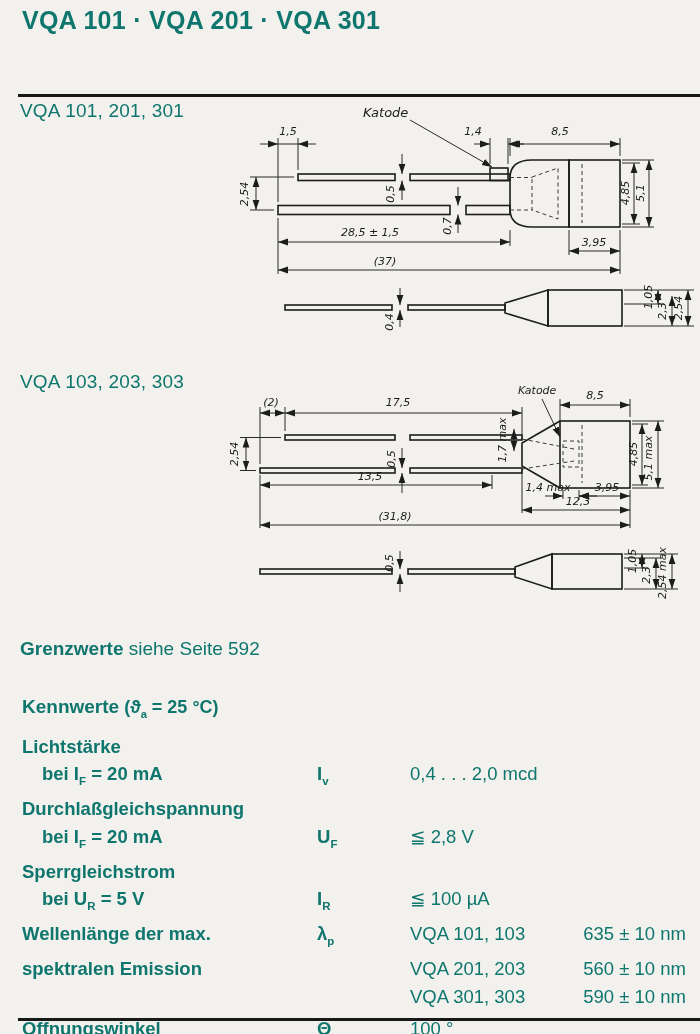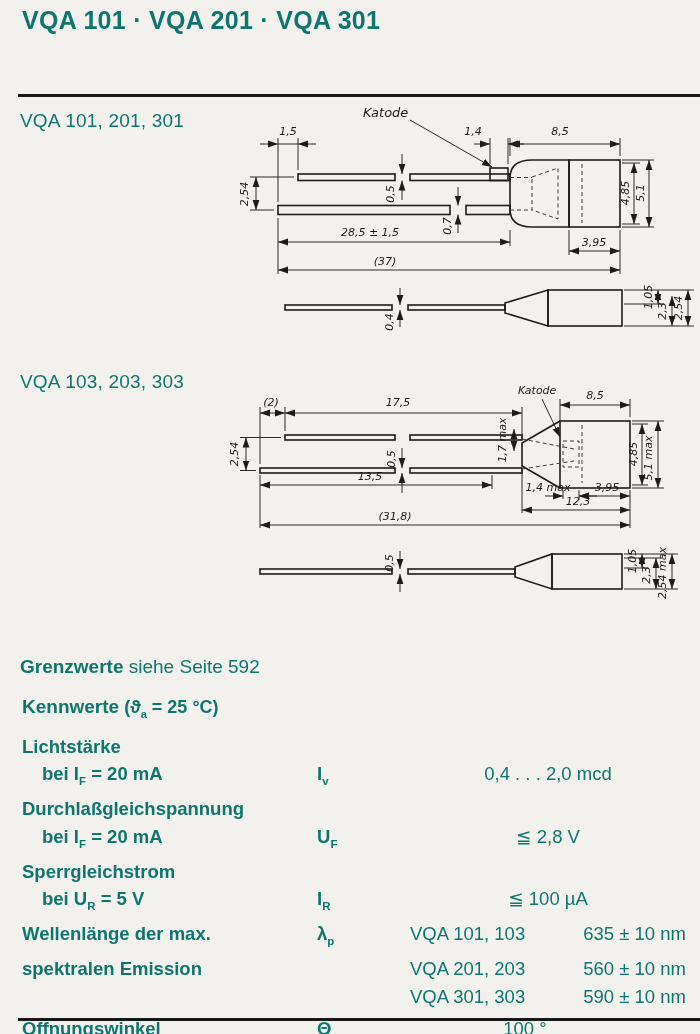--- a/index.html
+++ b/index.html
@@ -13,49 +13,49 @@
   .rule { position:absolute; left:18px; right:0; height:3px; background:#181818; }
   .rule.top { top:94px; }
   .rule.bottom { top:1018px; }
   .section-label { position:absolute; font-size:19px; letter-spacing:0.2px; }
   .drawing { position:absolute; }
   svg .outline { fill:none; stroke:#1c1c1c; stroke-width:1.6; }
   svg .thin    { fill:none; stroke:#2a2a2a; stroke-width:1; }
   svg .dash    { fill:none; stroke:#3a3a3a; stroke-width:1; stroke-dasharray:4 3; }
   svg text.dim { font-family:"DejaVu Sans", sans-serif; font-style:italic; font-size:11px; fill:#1c1c1c; text-anchor:middle; }
   svg text.kat { font-family:"DejaVu Sans", sans-serif; font-style:italic; font-size:13px; fill:#1c1c1c; text-anchor:start; }
-  .grenz { position:absolute; left:20px; top:656px; font-size:19px; }
+  .grenz { position:absolute; left:20px; top:638px; font-size:19px; }
   .grenz b { font-weight:700; }
   .kenn { position:absolute; left:22px; top:696px; width:664px; font-size:18.5px; }
   .kenn-head { font-weight:700; font-size:19px; }
   .kenn-head .cond { font-weight:700; font-size:18px; }
   .ktable { margin-top:13px; }
   .krow { display:grid; grid-template-columns:280px 78px 1fr; line-height:27.4px;gap:15px; }
   .krow .c1 { font-weight:700; }
   .krow .c1.indent { padding-left:20px; }
   .krow .sym { font-weight:700; }
-  .krow .val { text-align:center; }
+  .krow .val { text-align:left; }
   .krow .val.pad { padding-right:46px; }
   .krow .dv { display:flex; justify-content:space-between; }
   .krow .dv .devices { font-weight:400; }
   sub { font-size:0.62em; }
   .last { margin-top:5px; }
 </style>
 </head>
 <body>
 
 <div class="page">
 
   <div class="title">
     <div>VQA 101 · VQA 201 · VQA 301</div>
   </div>
 
   <div class="rule top"></div>
 
-  <div class="section-label" style="left:20px;top:110px">VQA 101, 201, 301</div>
+  <div class="section-label" style="left:20px;top:100px">VQA 101, 201, 301</div>
 
   <svg class="drawing" style="left:170px;top:102px" width="530" height="270" viewBox="0 0 530 270">
     <defs>
       <marker id="ar1" orient="auto-start-reverse" markerWidth="11" markerHeight="8" refX="10" refY="4">
         <path d="M0,0.6 L10,4 L0,7.4 z" fill="#1c1c1c"></path>
       </marker>
     </defs>
 
     <g>
       <rect class="outline" x="128" y="72" width="97" height="6.5"></rect>

